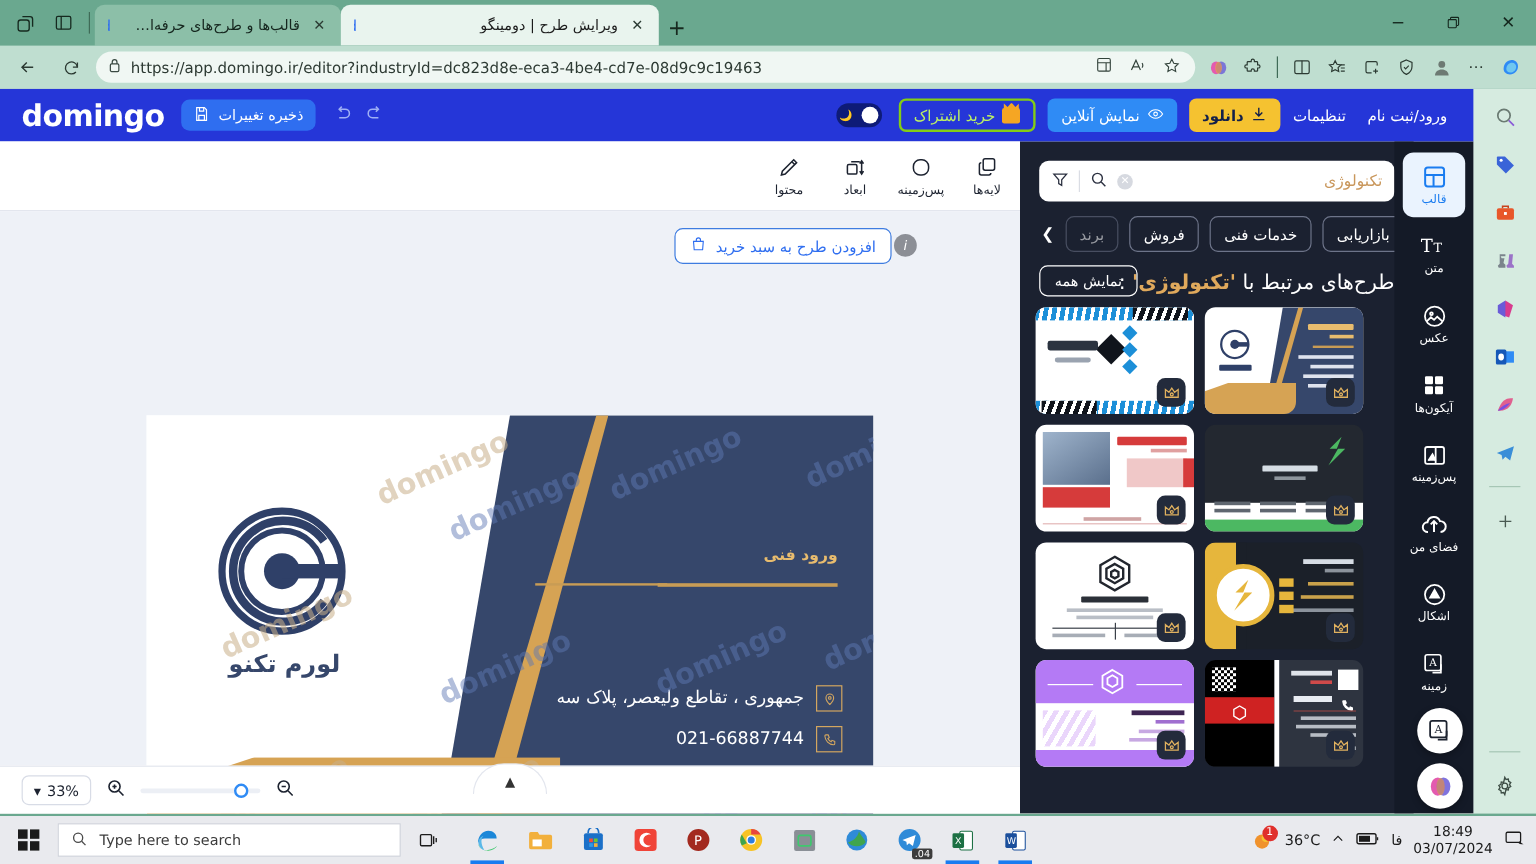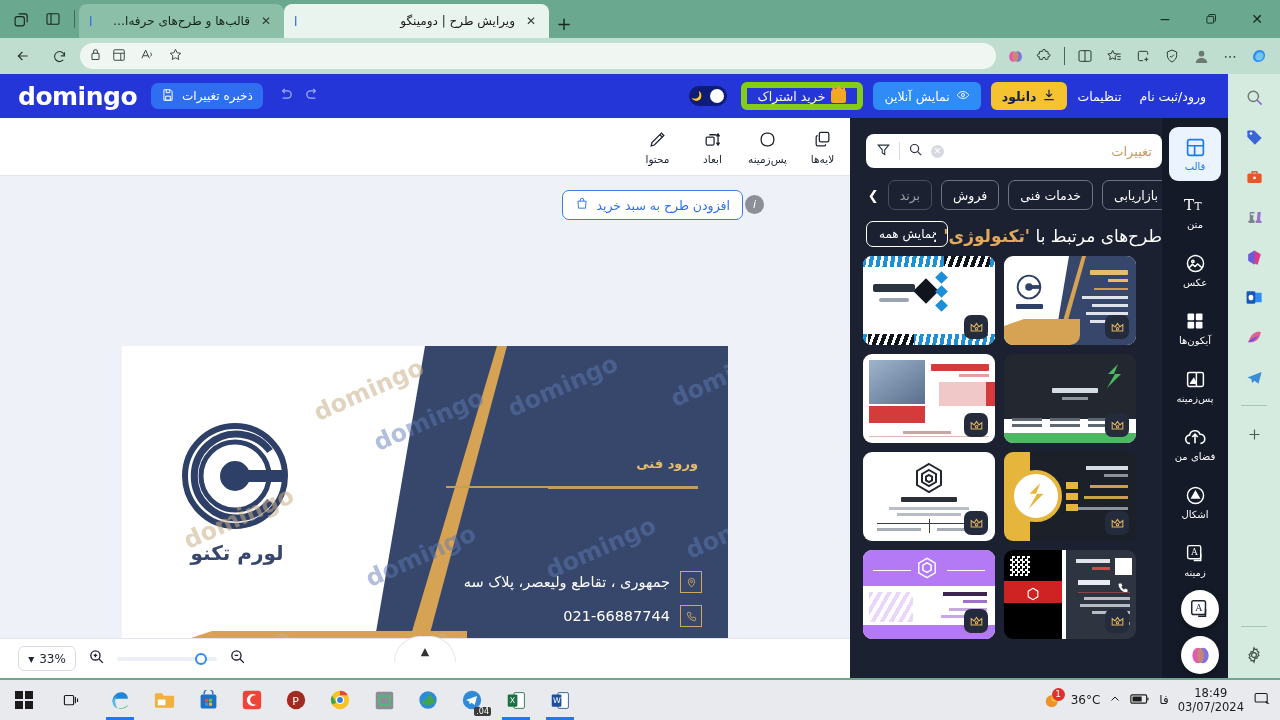--- a/index.html
+++ b/index.html
@@ -66,21 +66,21 @@
   .undo { margin-left:14px; color:#9fb0f5; font-size:16px; }
   .redo { margin-left:10px; color:#9fb0f5; font-size:16px; }
   .abspacer { flex:1; }
   .toggle { width:38px; height:20px; border-radius:11px; background:#0e1b77;
     display:flex; align-items:center; justify-content:space-between;
     padding:0 3px; margin-right:14px; }
   .toggle .moon { font-size:9px; color:#ffffff; }
   .toggle .knob { width:14px; height:14px; border-radius:50%; background:#fff; }
   .obtn { height:28px; border-radius:6px; display:flex; align-items:center;
     gap:6px; padding:0 11px; font-size:12.5px; direction:rtl; margin-right:10px; }
-  .obtn.sub { border:6px solid #84cc16; color:#fef9c3; }
+  .obtn.sub { border:2px solid #84cc16; color:#bef264; }
   .obtn.demo { background:#2f8bf5; color:#fff; }
   .obtn.dl { background:#f5c230; color:#13204a; font-weight:bold; }
   .plainlink { color:#fff; font-size:12.5px; margin-right:18px; direction:rtl; }
   .crown { width:15px; height:13px; background:#f5a623; border-radius:2px;
     display:inline-block; position:relative; }
   .crown:before { content:""; position:absolute; left:1px; top:-4px; width:13px;
     height:6px; background:#f5a623;
     clip-path:polygon(0 100%,0 10%,25% 60%,50% 0,75% 60%,100% 10%,100% 100%); }
 
   
@@ -296,20 +296,21 @@
           <path d="M20 5v6h-6"></path>
         </svg>
     </div>
     <div class="omni">
       <span class="lock">
         <svg width="11" height="13" viewBox="0 0 14 16" fill="none" stroke="currentColor" stroke-width="1.3">
             <rect x="2.5" y="6.5" width="9" height="8" rx="1.4"></rect>
             <path d="M4.5 6.5V4.4a2.5 2.5 0 015 0v2.1"></path>
           </svg>
       </span>
+      <span class="url">https://app.domingo.ir/editor?industryId=dc823d8e-eca3-4be4-cd7e-08d9c9c19463</span>
       <span class="oi">
         <svg width="14" height="14" viewBox="0 0 24 24" fill="none" stroke="currentColor" stroke-width="1.6">
             <rect x="3" y="3" width="18" height="18" rx="2"></rect>
             <path d="M3 9h18M15 9v12"></path>
           </svg>
       </span>
       <span class="oi">
         <svg width="15" height="15" viewBox="0 0 24 24" fill="none" stroke="currentColor" stroke-width="1.6">
             <path d="M3 18L9 5l6 13M5.3 14h7.4"></path>
             <path d="M17 9c1.5 1.2 1.5 4.8 0 6"></path>
@@ -639,21 +640,21 @@
             </svg>
         </div>
       </div>
       <div class="upchev">▲</div>
 
     </div>
 
     <div class="rpanel">
 
       <div class="searchrow">
-        <span class="sval">تغییرات</span>
+        <span class="sval">تکنولوژی</span>
         <span class="clr">✕</span>
         <span class="mag">
           <svg width="15" height="15" viewBox="0 0 24 24" fill="none" stroke="currentColor" stroke-width="1.9">
               <circle cx="10.5" cy="10.5" r="6.5"></circle>
               <path d="M15.5 15.5L21 21"></path>
             </svg>
         </span>
         <span class="sdiv"></span>
         <span class="filt">
           <svg width="15" height="15" viewBox="0 0 24 24" fill="none" stroke="currentColor" stroke-width="1.7">
@@ -968,20 +969,29 @@
 
   <div class="taskbar">
     <div class="startb">
       <svg width="18" height="18" viewBox="0 0 18 18" fill="#1b1b1b">
           <rect x="0" y="0" width="8" height="8"></rect>
           <rect x="10" y="0" width="8" height="8"></rect>
           <rect x="0" y="10" width="8" height="8"></rect>
           <rect x="10" y="10" width="8" height="8"></rect>
         </svg>
     </div>
+    <div class="tsearch">
+      <span>
+        <svg width="14" height="14" viewBox="0 0 24 24" fill="none" stroke="#4a4a4a" stroke-width="1.9">
+            <circle cx="10.5" cy="10.5" r="6.5"></circle>
+            <path d="M15.5 15.5L21 21"></path>
+          </svg>
+      </span>
+      <span>Type here to search</span>
+    </div>
     <div class="tkview">
       <svg width="17" height="17" viewBox="0 0 24 24" fill="none" stroke="#1b1b1b" stroke-width="1.6">
           <rect x="2" y="5" width="13" height="13" rx="1.4"></rect>
           <path d="M17.5 7v9M20.5 9v5"></path>
         </svg>
     </div>
     <div class="tapps">
       <div class="tapp run">
         <svg width="23" height="23" viewBox="0 0 24 24">
             <path d="M3.5 14c0-6 4-10.5 9-10.5 4.2 0 7.2 2.8 7.2 6.6H9.5C6.5 10.1 4.5 11.8 3.5 14z" fill="#1b87d8"></path>

